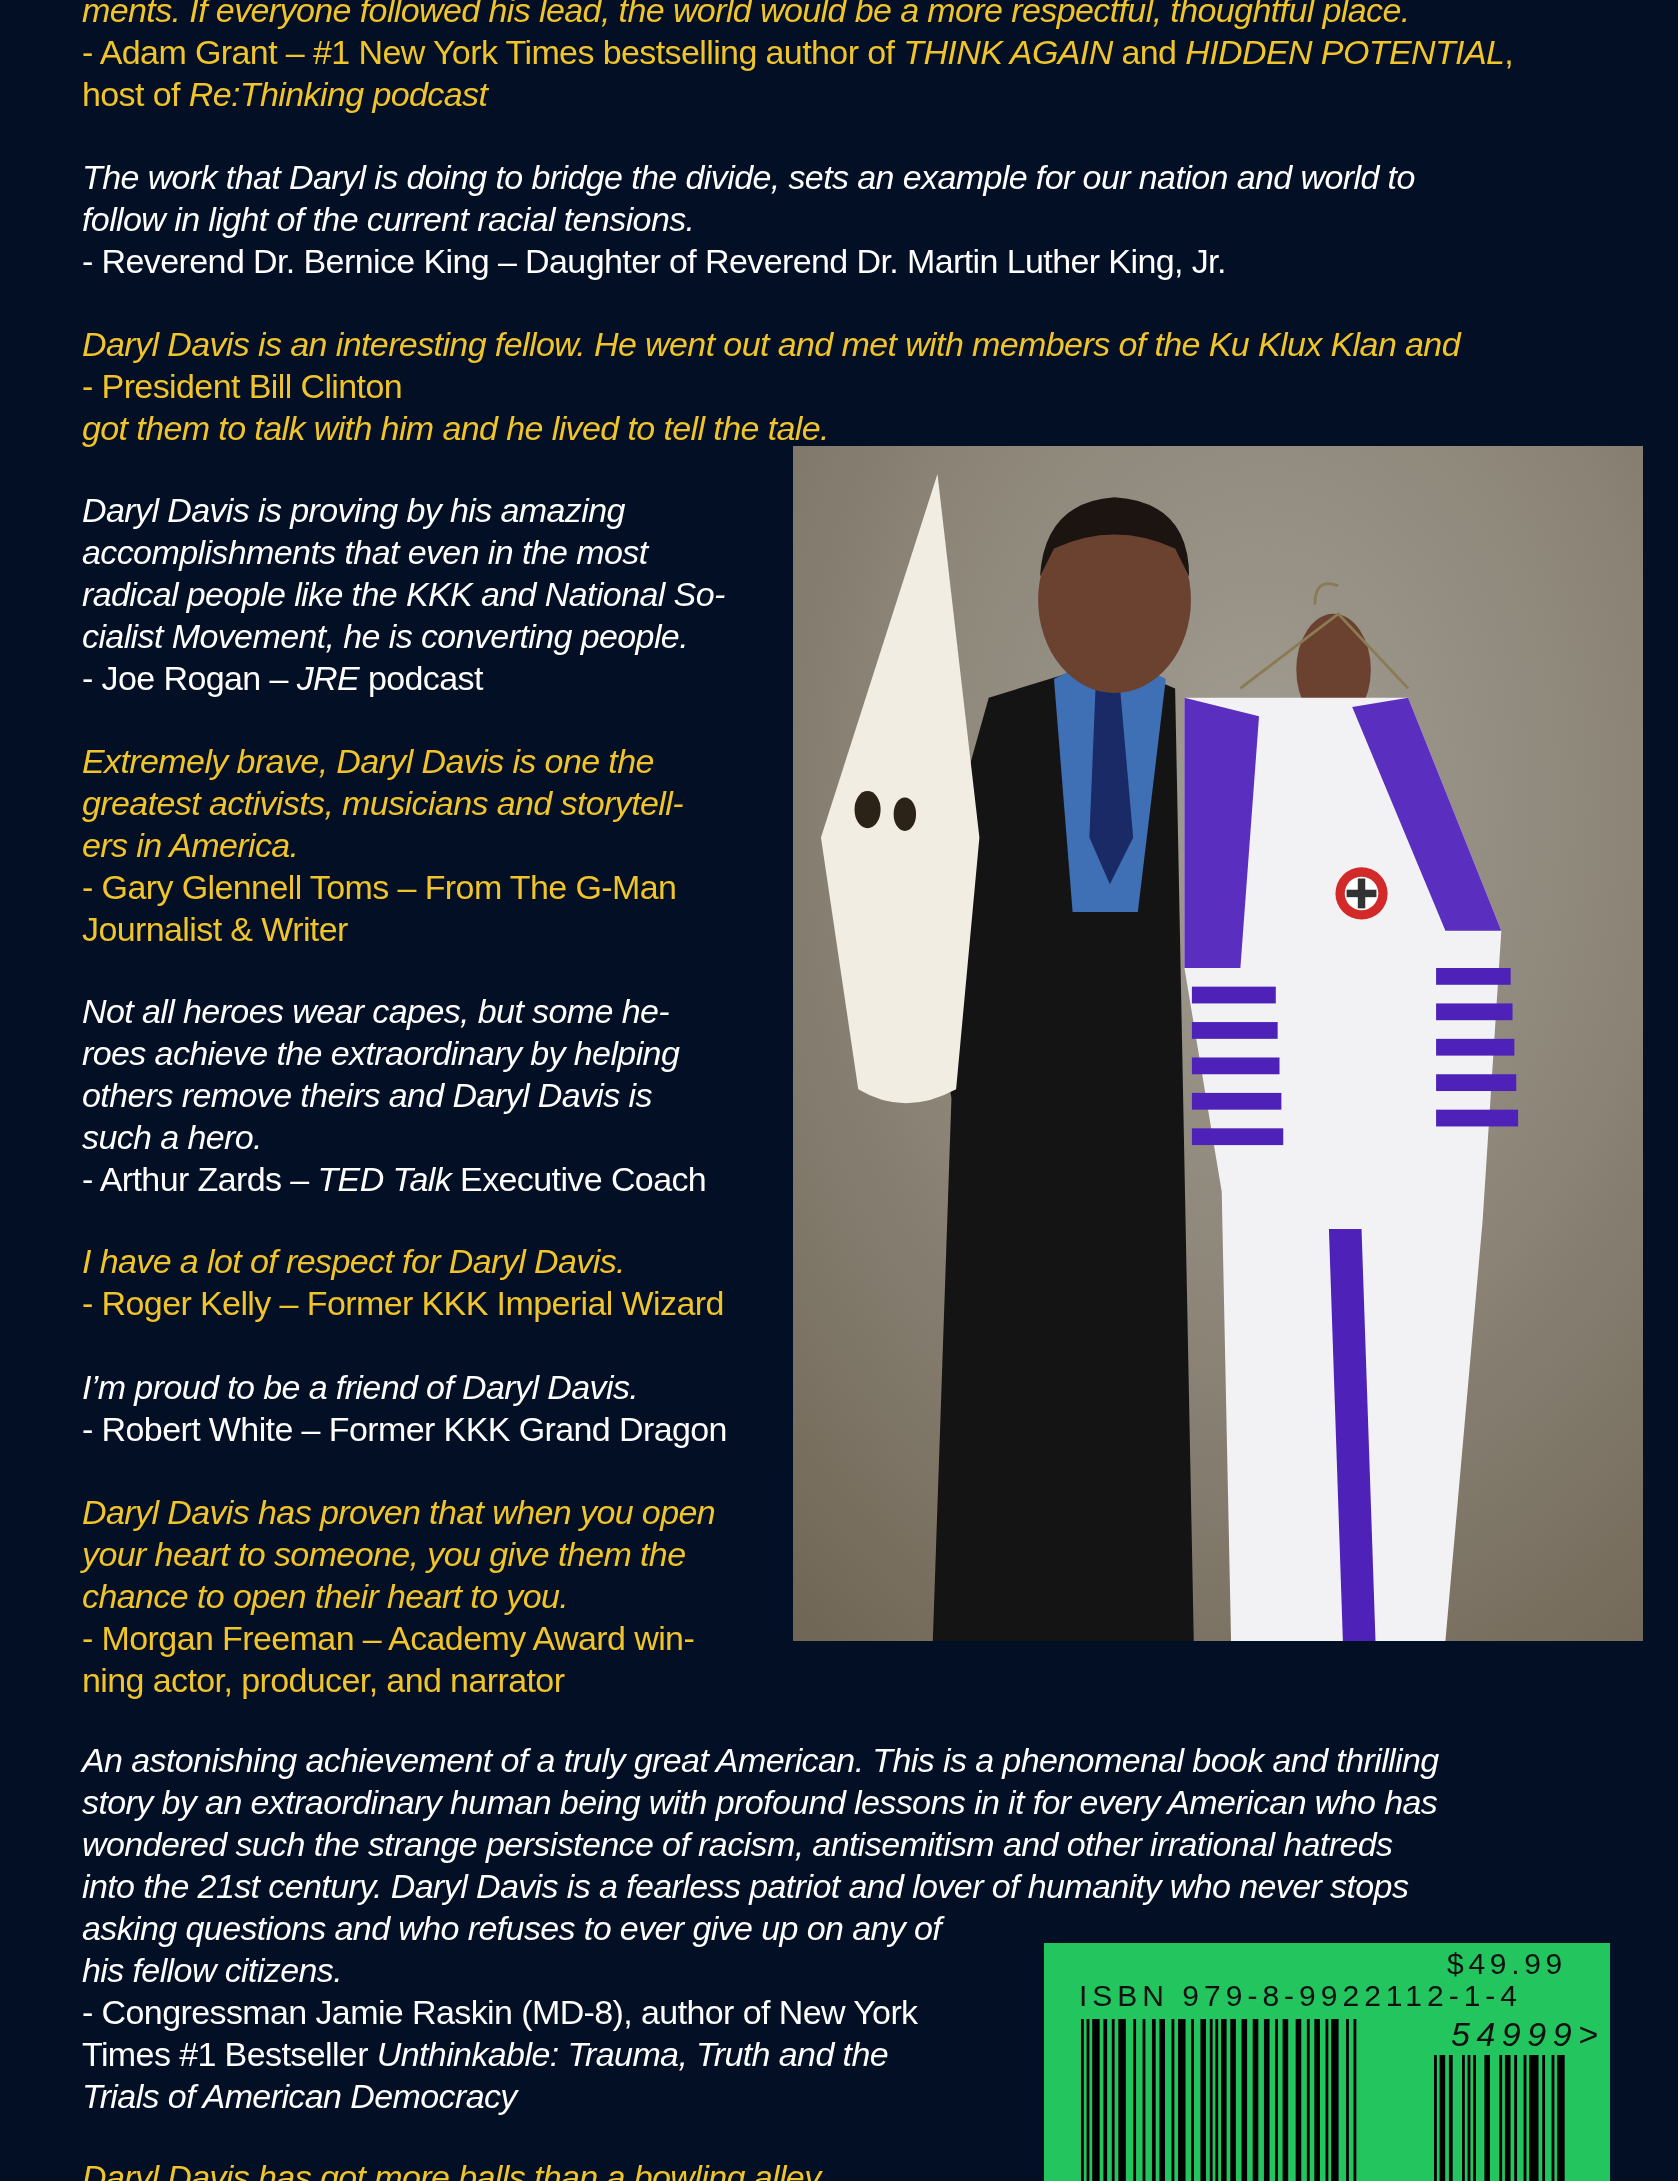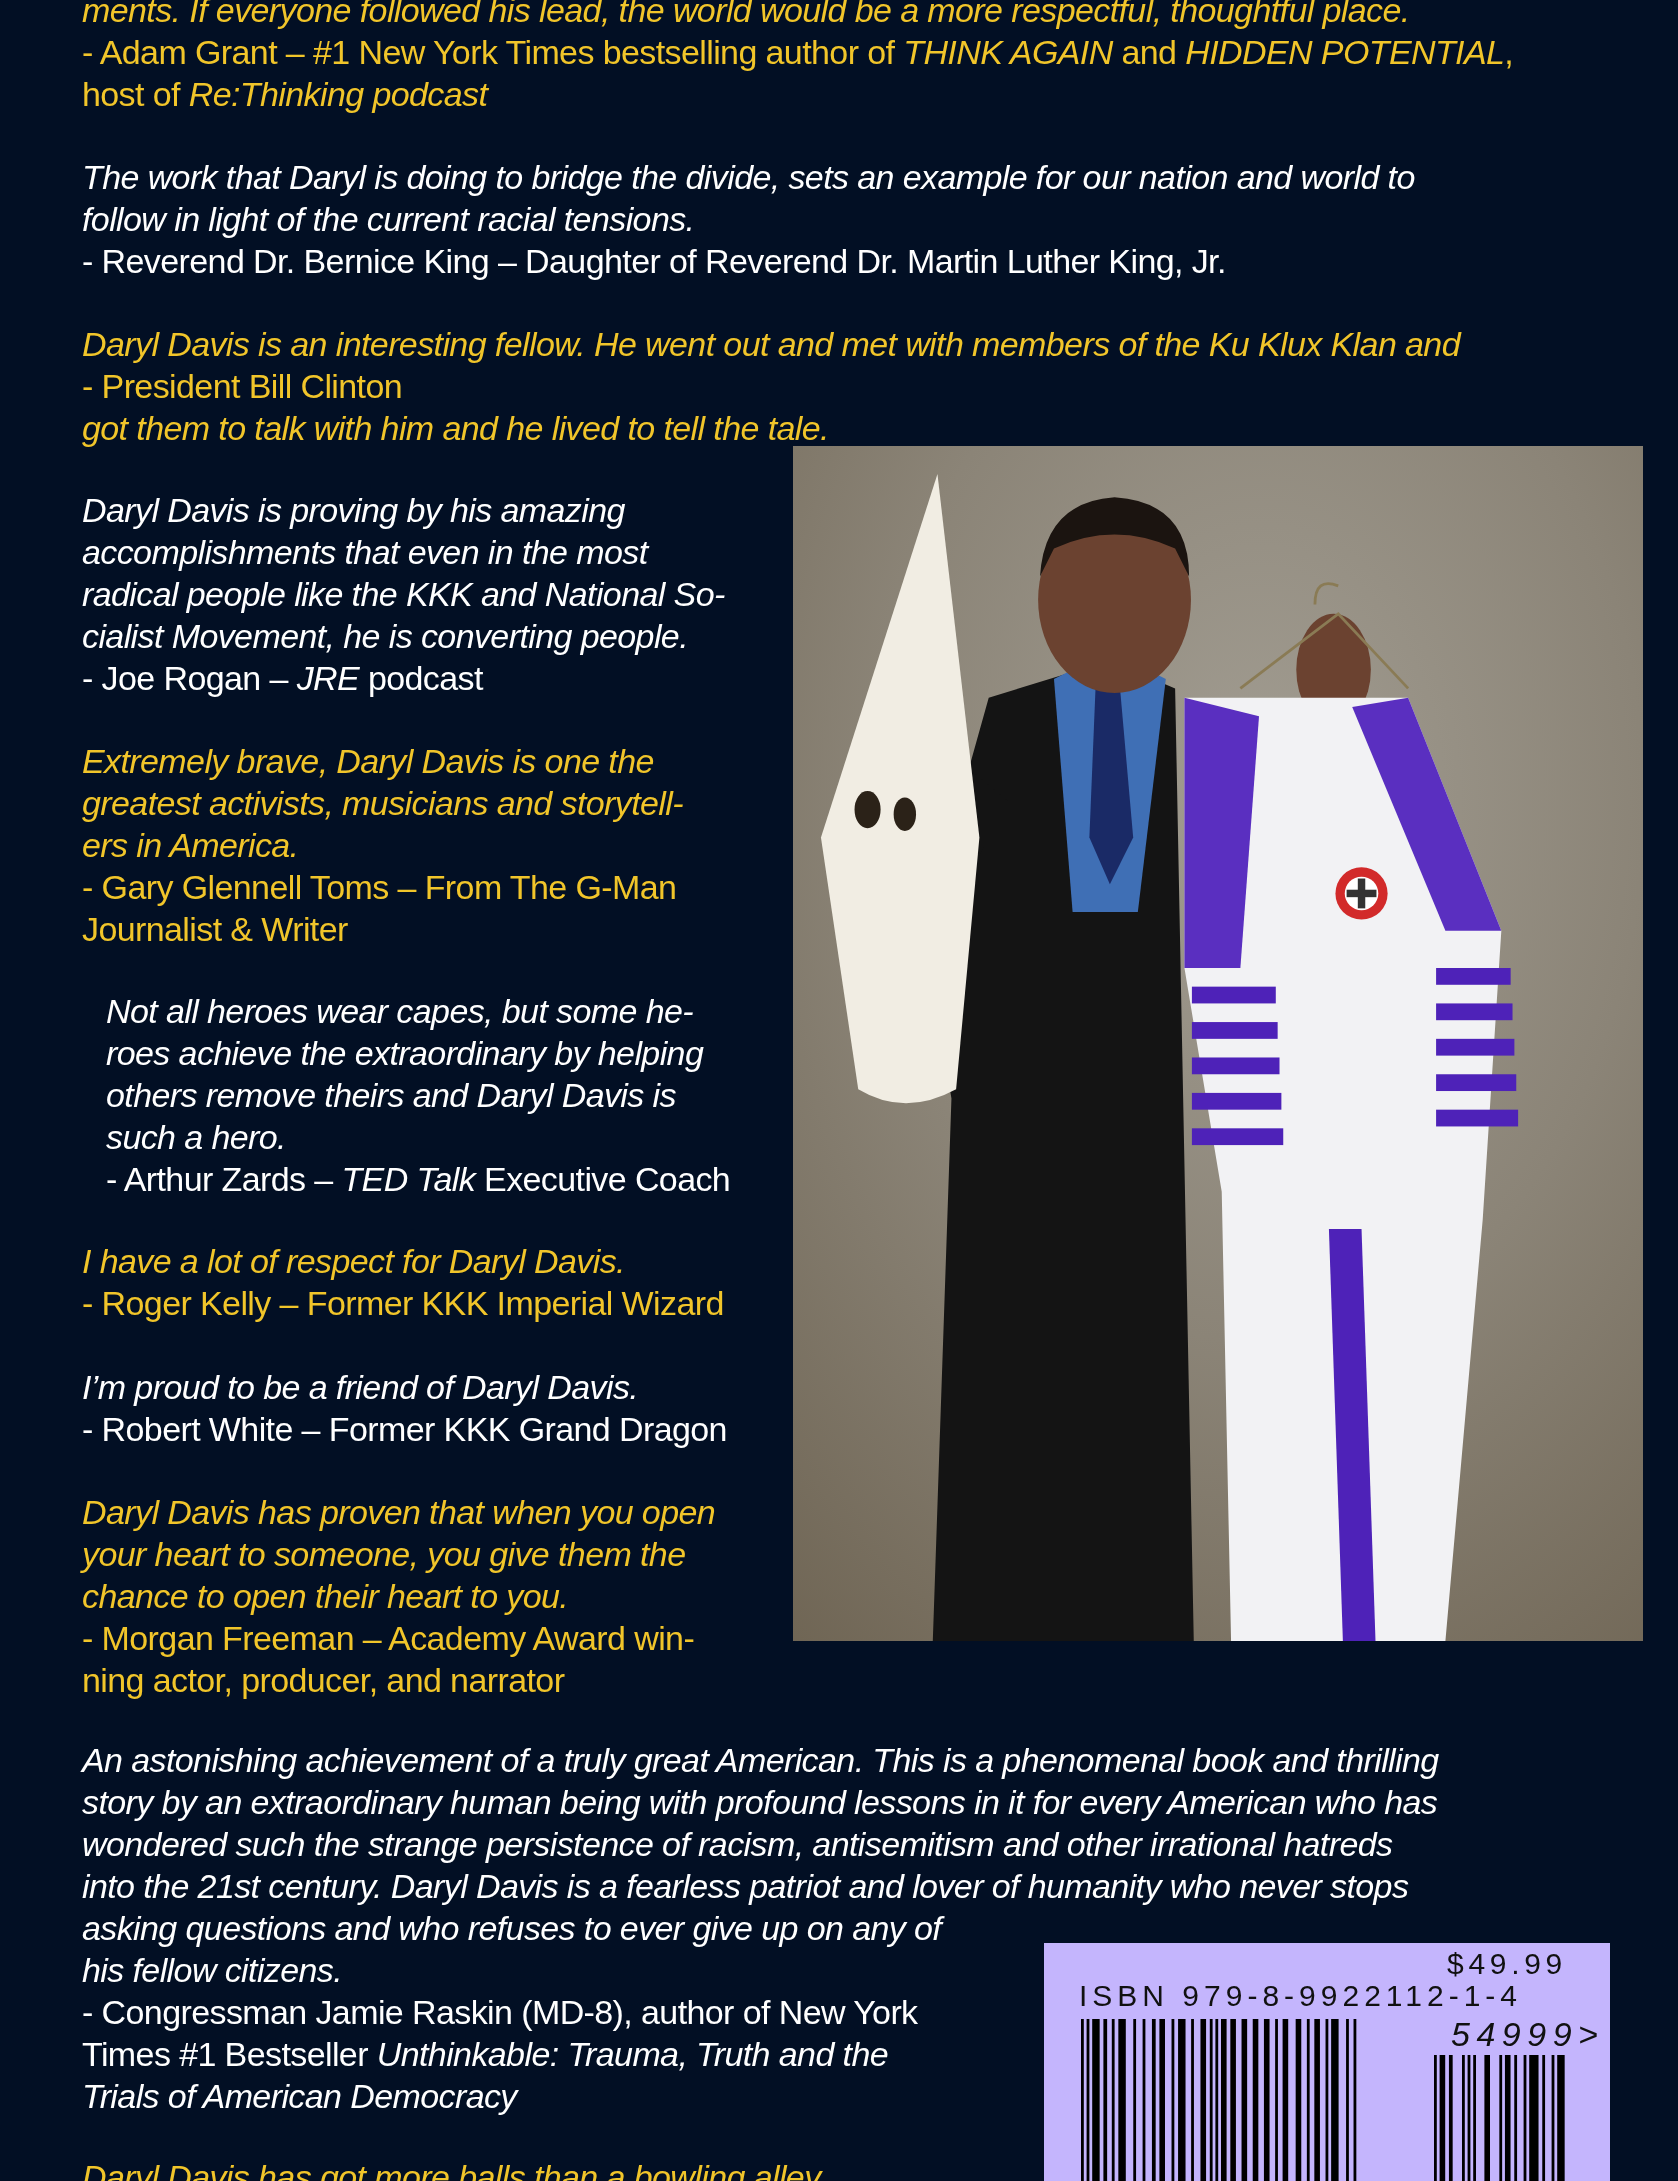--- a/index.html
+++ b/index.html
@@ -45,21 +45,21 @@
     }
     .photo svg { display: block; }
 
     
     .barcode-box {
       position: absolute;
       left: 1044px;
       top: 1943px;
       width: 566px;
       height: 239px;
-      background: #c4b5fd;
+      background: #22c55e;
       color: #111;
       font-family: "Liberation Sans", "DejaVu Sans", sans-serif;
     }
     .price {
       position: absolute;
       right: 43px;
       top: 3.7px;
       font-size: 30px;
       letter-spacing: 4.7px;
       line-height: 34px;
@@ -129,21 +129,21 @@
   </div>
 
   <div class="block yellow" style="top:740px;">
     <span class="line it">Extremely brave, Daryl Davis is one the</span>
     <span class="line it">greatest activists, musicians and storytell-</span>
     <span class="line it">ers in America.</span>
     <span class="line">- Gary Glennell Toms – From The G-Man</span>
     <span class="line">Journalist &amp; Writer</span>
   </div>
 
-  <div class="block white" style="top:990px;margin-left:24px;">
+  <div class="block white" style="top:990px;">
     <span class="line it">Not all heroes wear capes, but some he-</span>
     <span class="line it">roes achieve the extraordinary by helping</span>
     <span class="line it">others remove theirs and Daryl Davis is</span>
     <span class="line it">such a hero.</span>
     <span class="line"><span>- Arthur Zards – </span><span class="it">TED Talk</span><span> Executive Coach</span></span>
   </div>
 
   <div class="block yellow" style="top:1240px;">
     <span class="line it">I have a lot of respect for Daryl Davis.</span>
     <span class="line">- Roger Kelly – Former KKK Imperial Wizard</span>

